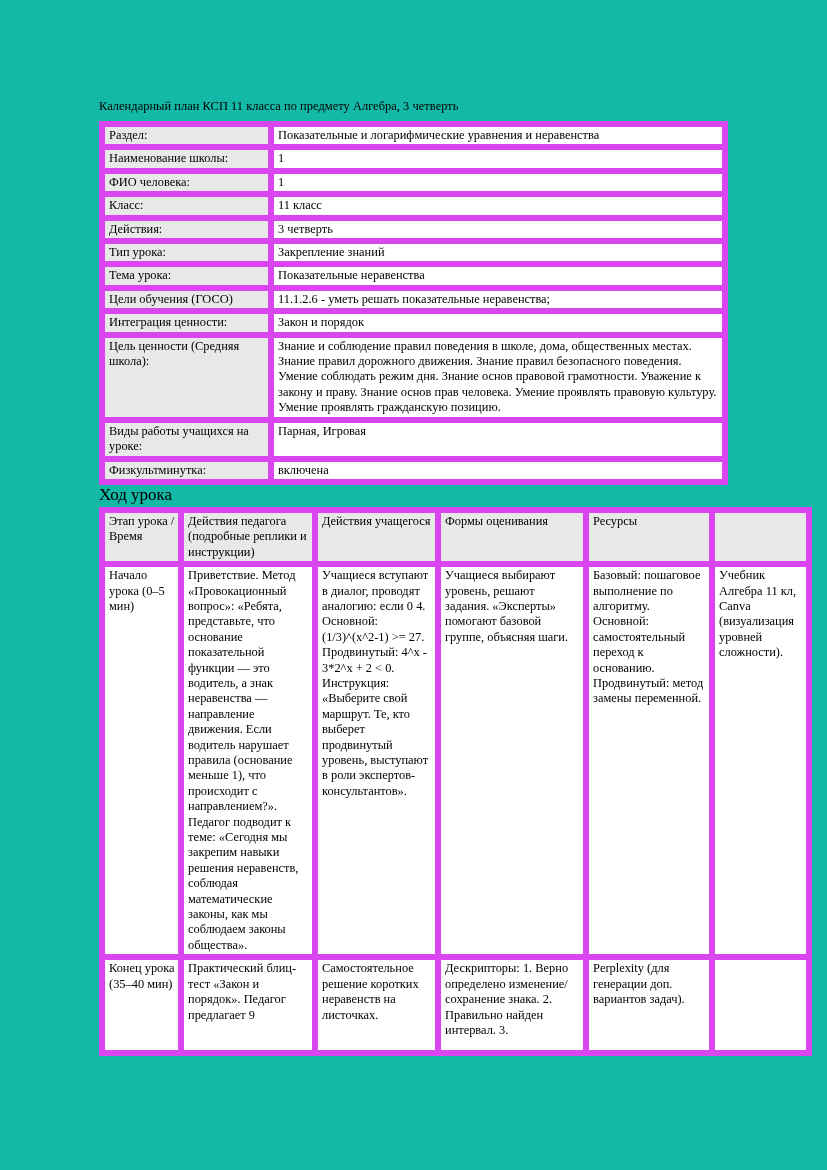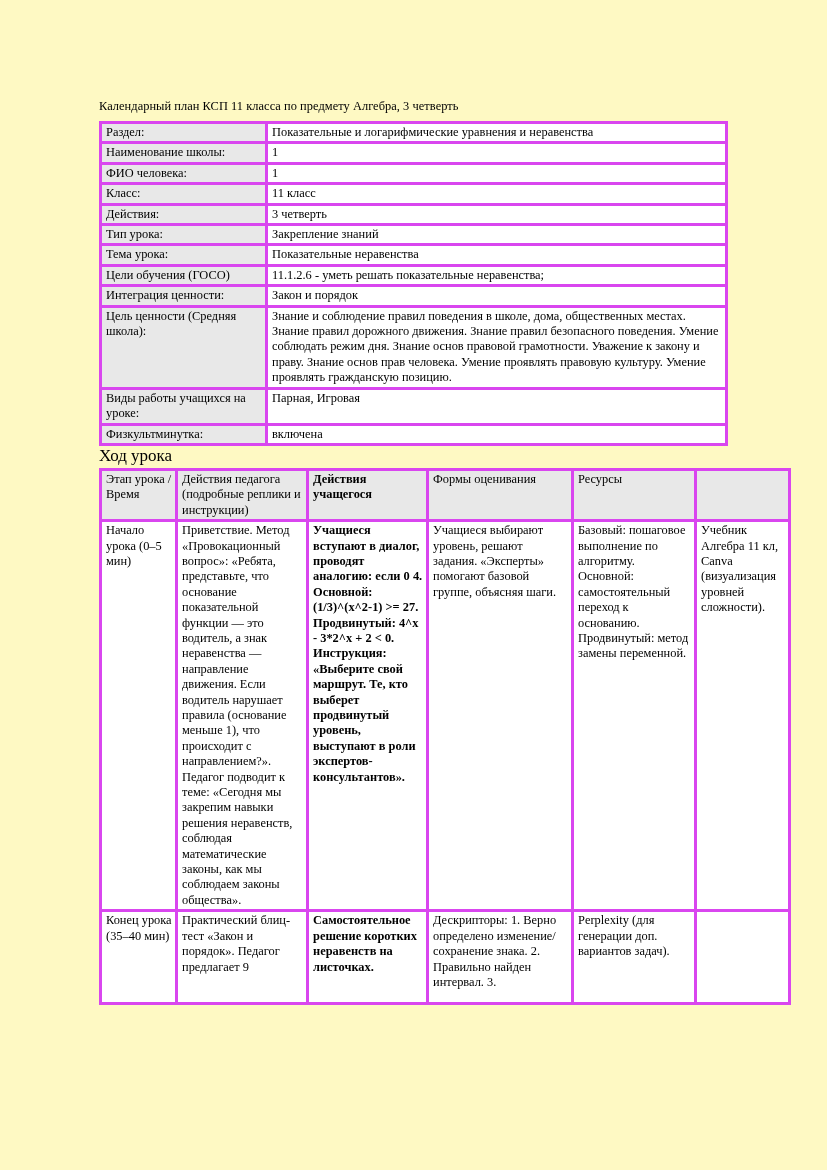--- a/index.html
+++ b/index.html
@@ -12,40 +12,40 @@
     width: 827px;
     height: 1170px;
     font-family: "Liberation Serif", "DejaVu Serif", serif;
     color: #000000;
     overflow: hidden;
   }
   .page {
     position: relative;
     width: 827px;
     height: 1170px;
-    background: #fef9c3;
+    background: #14b8a6;
     box-sizing: border-box;
     padding: 99px 92px 0 99px;
   }
   .doc-title {
     font-size: 12.4px;
     line-height: 15px;
     margin: 0 0 7px 0;
     white-space: nowrap;
     letter-spacing: 0.05px;
   }
   table {
     border-collapse: collapse;
     table-layout: fixed;
     width: 629px;
     font-size: 12.4px;
     line-height: 15.4px;
   }
   table td, table th {
-    border: 3px solid #d946ef;
+    border: 6px solid #d946ef;
     vertical-align: top;
     padding: 1px 3px 1px 4px;
     font-weight: normal;
     text-align: left;
     word-wrap: break-word;
     overflow-wrap: break-word;
     hyphens: none;
   }
   
   .info-table { margin-bottom: 0; }
@@ -61,21 +61,21 @@
     line-height: 15px;
     margin: 2px 0 5px 0;
   }
   
   .flow-table th {
     background: #e8e8e8;
     margin-top: 12px;
   }
   .flow-table .c0 { width: 66px; }
   .flow-table .c1 { width: 121px; }
-  .flow-table .c2 { width: 110px; font-weight: bold; }
+  .flow-table .c2 { width: 110px; }
   .flow-table .c3 { width: 135px; }
   .flow-table .c4 { width: 113px; }
   .flow-table .c5 { width: 84px; }
   .flow-table td { background: #ffffff; }
   .clip-row td {
     height: 88px;
     overflow: hidden;
   }
 </style>
 </head>

